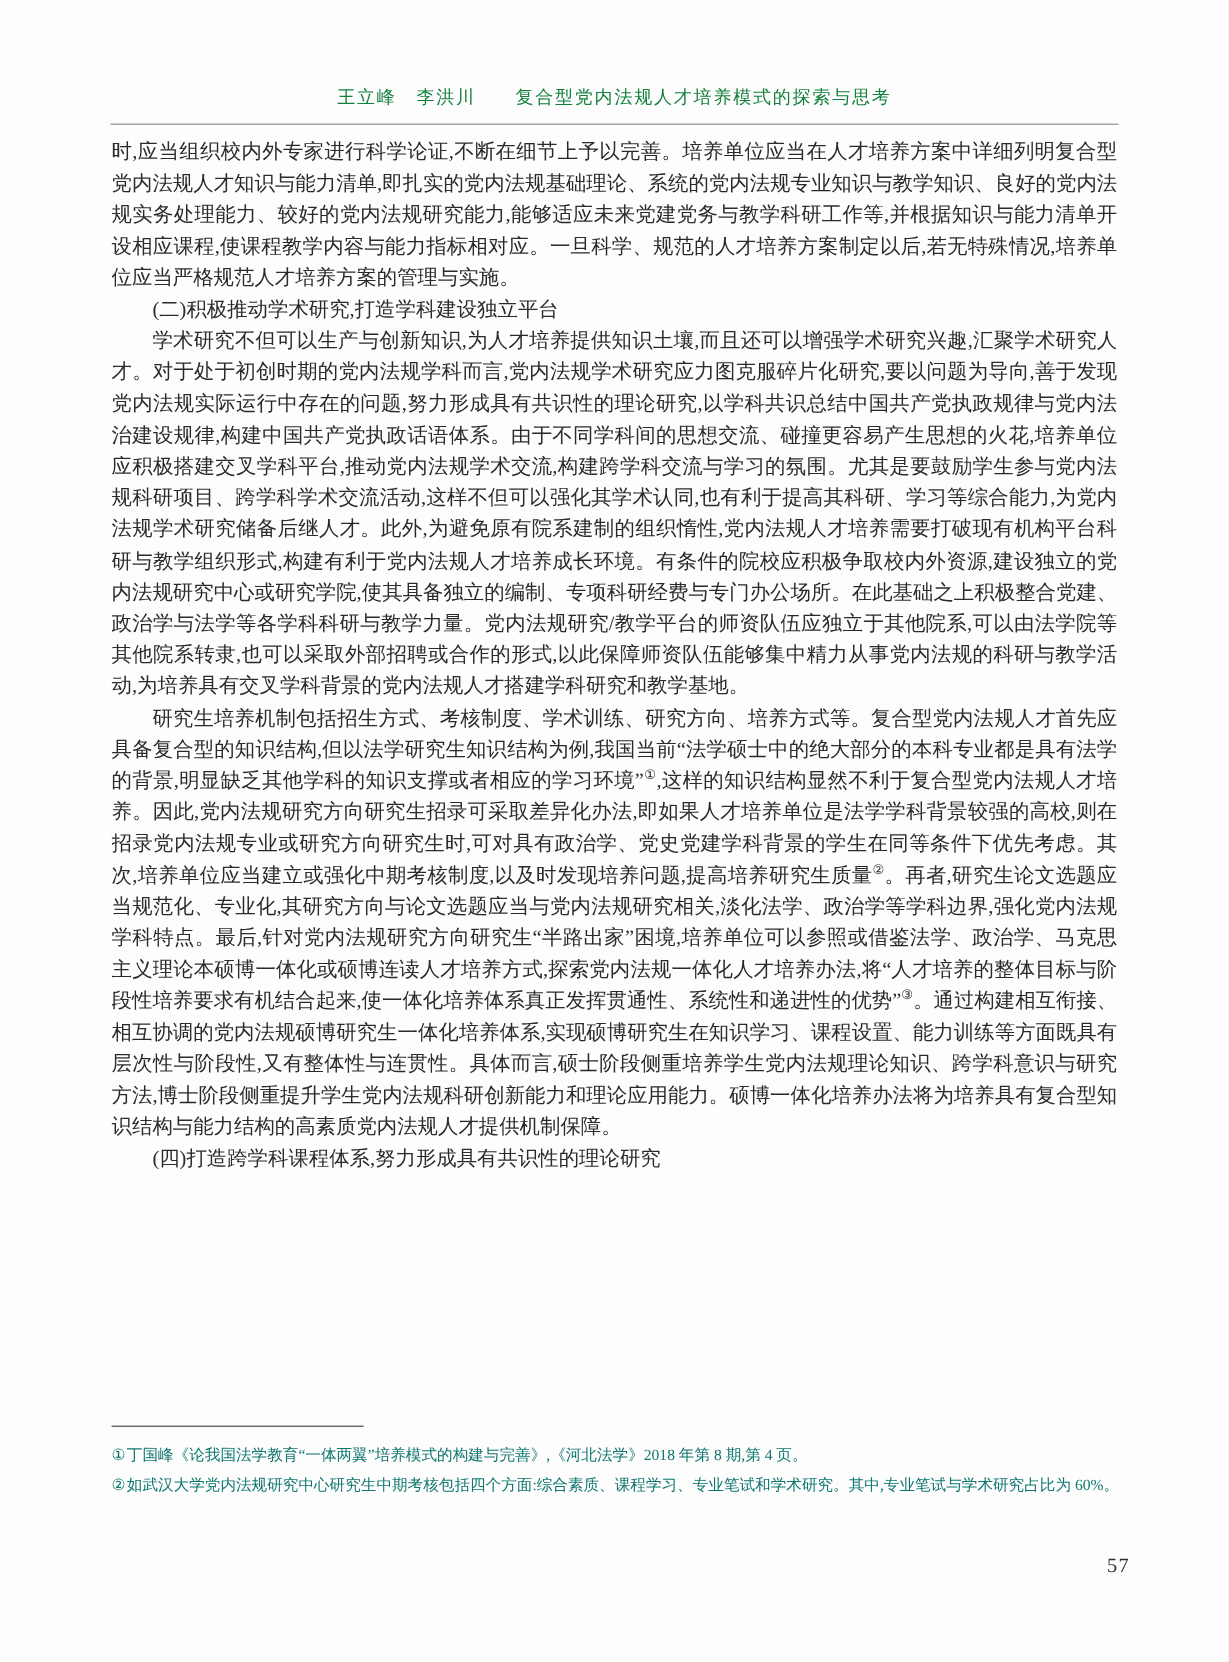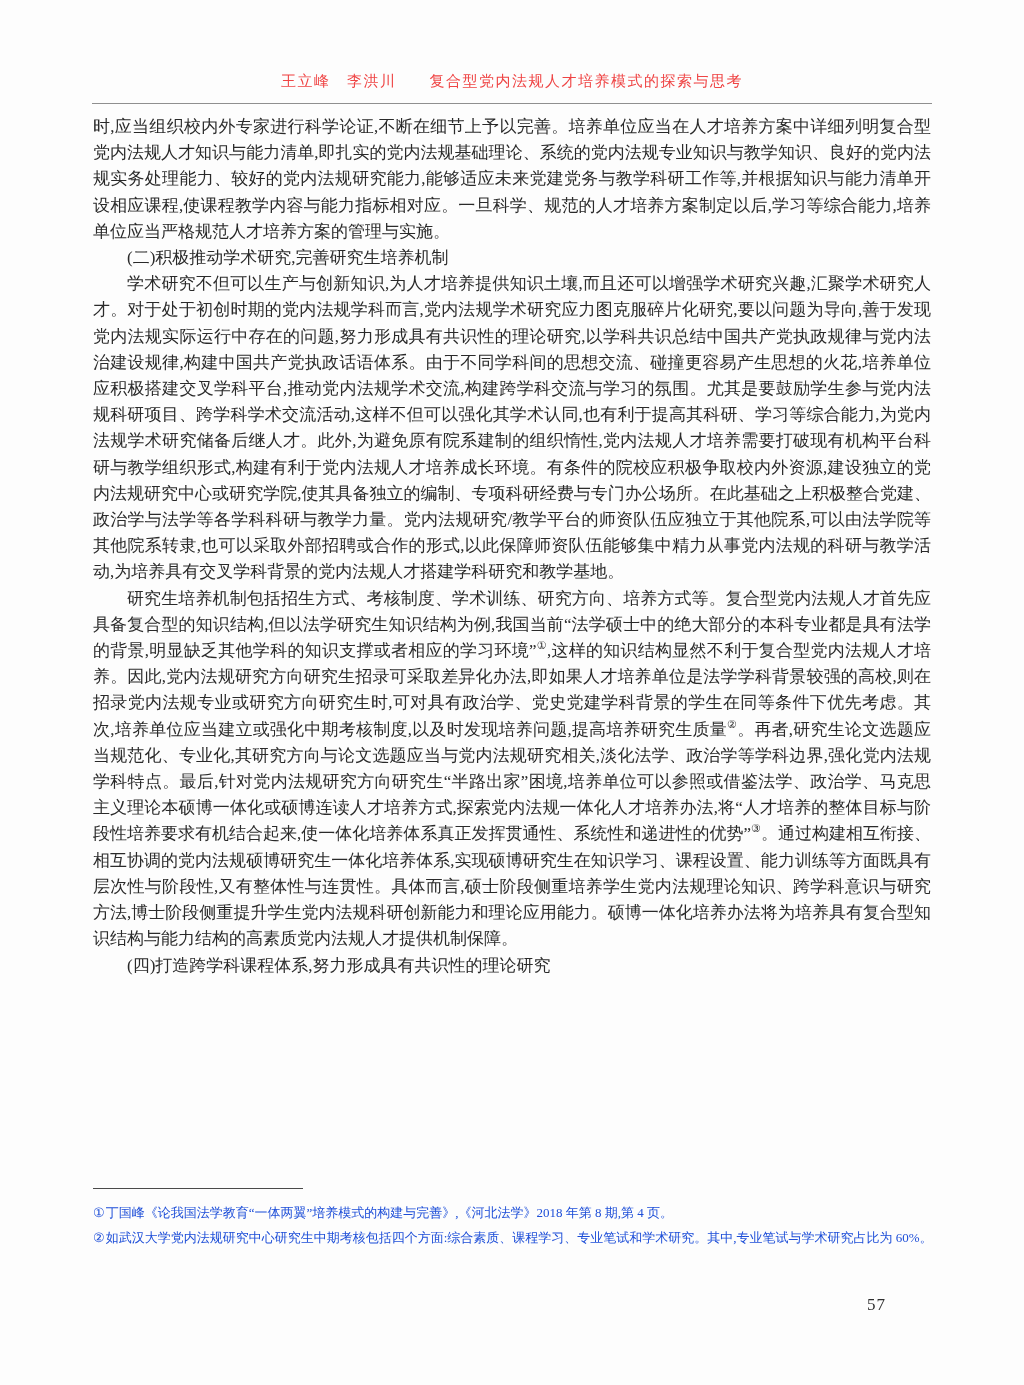--- a/index.html
+++ b/index.html
@@ -13,21 +13,21 @@
     color: #2a2a2a;
     overflow: hidden;
   }
   .running-head {
     position: absolute;
     top: 72px;
     left: 93px;
     width: 838px;
     text-align: center;
     font-size: 15px;
-    color: #ef4444;
+    color: #15803d;
     letter-spacing: 1.5px;
     white-space: nowrap;
   }
   .head-rule {
     position: absolute;
     top: 103px;
     left: 92px;
     width: 840px;
     border-top: 1.5px solid #8f8f8f;
   }
@@ -59,53 +59,53 @@
     width: 210px;
     border-top: 1px solid #4a4a4a;
   }
   .footnotes {
     position: absolute;
     top: 1200px;
     left: 93px;
     width: 842px;
     font-size: 13px;
     line-height: 25px;
-    color: #1d4ed8;
+    color: #0f766e;
   }
   .footnote {
     margin: 0;
     padding-left: 1.1em;
     text-indent: -1.1em;
     text-align: justify;
     text-justify: inter-ideograph;
   }
   .fn-marker { margin-right: 1px; }
   .page-number {
     position: absolute;
     top: 1295px;
-    left: 867px;
+    left: 900px;
     width: 64px;
-    text-align: left;
+    text-align: center;
     font-size: 17px;
     color: #2f2f2f;
     letter-spacing: 1px;
   }
 </style>
 </head>
 <body>
 
 <div class="page">
   <div class="running-head">
     <span>王立峰　李洪川　　复合型党内法规人才培养模式的探索与思考</span>
   </div>
   <div class="head-rule"></div>
 
   <div class="article-body">
-      <p class="para cont"><span>时,应当组织校内外专家进行科学论证,不断在细节上予以完善。培养单位应当在人才培养方案中详细列明复合型党内法规人才知识与能力清单,即扎实的党内法规基础理论、系统的党内法规专业知识与教学知识、良好的党内法规实务处理能力、较好的党内法规研究能力,能够适应未来党建党务与教学科研工作等,并根据知识与能力清单开设相应课程,使课程教学内容与能力指标相对应。一旦科学、规范的人才培养方案制定以后,学习等综合能力,培养单位应当严格规范人才培养方案的管理与实施。</span></p>
-      <p class="heading"><span>(二)积极推动学术研究,完善研究生培养机制</span></p>
+      <p class="para cont"><span>时,应当组织校内外专家进行科学论证,不断在细节上予以完善。培养单位应当在人才培养方案中详细列明复合型党内法规人才知识与能力清单,即扎实的党内法规基础理论、系统的党内法规专业知识与教学知识、良好的党内法规实务处理能力、较好的党内法规研究能力,能够适应未来党建党务与教学科研工作等,并根据知识与能力清单开设相应课程,使课程教学内容与能力指标相对应。一旦科学、规范的人才培养方案制定以后,若无特殊情况,培养单位应当严格规范人才培养方案的管理与实施。</span></p>
+      <p class="heading"><span>(二)积极推动学术研究,打造学科建设独立平台</span></p>
       <p class="para"><span>学术研究不但可以生产与创新知识,为人才培养提供知识土壤,而且还可以增强学术研究兴趣,汇聚学术研究人才。对于处于初创时期的党内法规学科而言,党内法规学术研究应力图克服碎片化研究,要以问题为导向,善于发现党内法规实际运行中存在的问题,努力形成具有共识性的理论研究,以学科共识总结中国共产党执政规律与党内法治建设规律,构建中国共产党执政话语体系。由于不同学科间的思想交流、碰撞更容易产生思想的火花,培养单位应积极搭建交叉学科平台,推动党内法规学术交流,构建跨学科交流与学习的氛围。尤其是要鼓励学生参与党内法规科研项目、跨学科学术交流活动,这样不但可以强化其学术认同,也有利于提高其科研、学习等综合能力,为党内法规学术研究储备后继人才。此外,为避免原有院系建制的组织惰性,党内法规人才培养需要打破现有机构平台科研与教学组织形式,构建有利于党内法规人才培养成长环境。有条件的院校应积极争取校内外资源,建设独立的党内法规研究中心或研究学院,使其具备独立的编制、专项科研经费与专门办公场所。在此基础之上积极整合党建、政治学与法学等各学科科研与教学力量。党内法规研究/教学平台的师资队伍应独立于其他院系,可以由法学院等其他院系转隶,也可以采取外部招聘或合作的形式,以此保障师资队伍能够集中精力从事党内法规的科研与教学活动,为培养具有交叉学科背景的党内法规人才搭建学科研究和教学基地。</span></p>
       <p class="para"><span>研究生培养机制包括招生方式、考核制度、学术训练、研究方向、培养方式等。复合型党内法规人才首先应具备复合型的知识结构,但以法学研究生知识结构为例,我国当前“法学硕士中的绝大部分的本科专业都是具有法学的背景,明显缺乏其他学科的知识支撑或者相应的学习环境”</span><sup class="fn-ref">①</sup><span>,这样的知识结构显然不利于复合型党内法规人才培养。因此,党内法规研究方向研究生招录可采取差异化办法,即如果人才培养单位是法学学科背景较强的高校,则在招录党内法规专业或研究方向研究生时,可对具有政治学、党史党建学科背景的学生在同等条件下优先考虑。其次,培养单位应当建立或强化中期考核制度,以及时发现培养问题,提高培养研究生质量</span><sup class="fn-ref">②</sup><span>。再者,研究生论文选题应当规范化、专业化,其研究方向与论文选题应当与党内法规研究相关,淡化法学、政治学等学科边界,强化党内法规学科特点。最后,针对党内法规研究方向研究生“半路出家”困境,培养单位可以参照或借鉴法学、政治学、马克思主义理论本硕博一体化或硕博连读人才培养方式,探索党内法规一体化人才培养办法,将“人才培养的整体目标与阶段性培养要求有机结合起来,使一体化培养体系真正发挥贯通性、系统性和递进性的优势”</span><sup class="fn-ref">③</sup><span>。通过构建相互衔接、相互协调的党内法规硕博研究生一体化培养体系,实现硕博研究生在知识学习、课程设置、能力训练等方面既具有层次性与阶段性,又有整体性与连贯性。具体而言,硕士阶段侧重培养学生党内法规理论知识、跨学科意识与研究方法,博士阶段侧重提升学生党内法规科研创新能力和理论应用能力。硕博一体化培养办法将为培养具有复合型知识结构与能力结构的高素质党内法规人才提供机制保障。</span></p>
       <p class="heading"><span>(四)打造跨学科课程体系,努力形成具有共识性的理论研究</span></p>
     </div>
 
   <div class="fn-rule"></div>
   <div class="footnotes">
       <p class="footnote"><span class="fn-marker">①</span><span>丁国峰《论我国法学教育“一体两翼”培养模式的构建与完善》,《河北法学》2018 年第 8 期,第 4 页。</span></p>
       <p class="footnote"><span class="fn-marker">②</span><span>如武汉大学党内法规研究中心研究生中期考核包括四个方面:综合素质、课程学习、专业笔试和学术研究。其中,专业笔试与学术研究占比为 60%。</span></p>
     </div>

